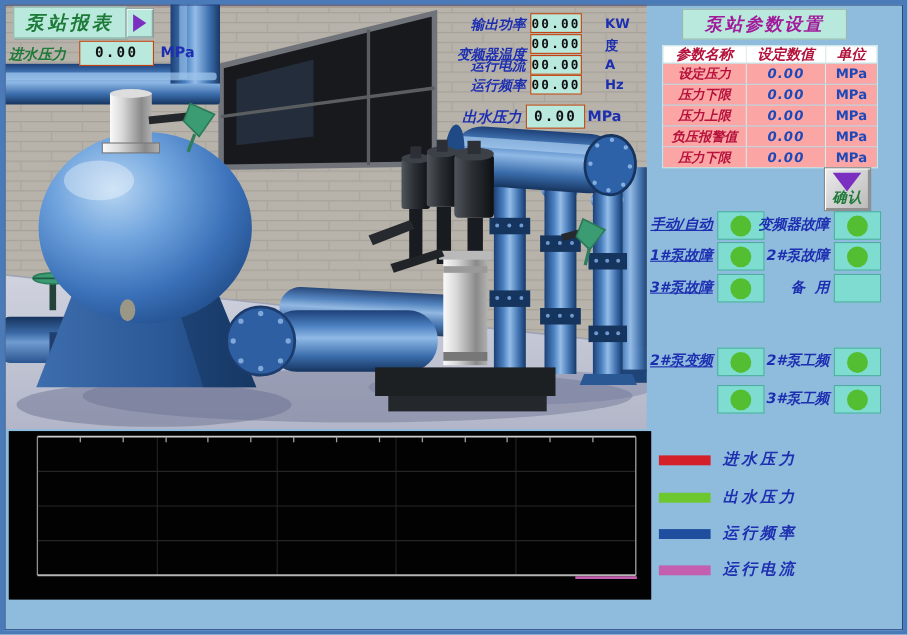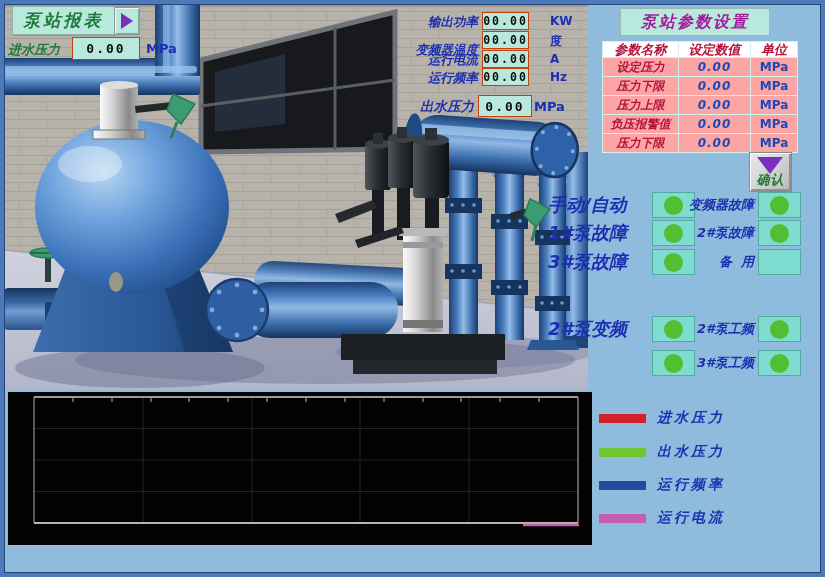--- a/index.html
+++ b/index.html
@@ -39,21 +39,21 @@
   .tdata .tc{height:18px;background:#fca5a5;}
   .tname{font-size:12px;}
   .tval{color:#1d49b8;font-weight:bold;font-size:12px;letter-spacing:1px;font-style:italic;}
   .tunit{color:#1d49b8;font-weight:bold;font-size:12px;}
   
   .confirm-btn{left:749px;top:152px;width:41px;height:38px;background:linear-gradient(135deg,#ececec,#b9b9b9);border:1px solid #8a8a8a;box-shadow:inset 1px 1px 0 #ffffff, inset -2px -2px 0 #909090;cursor:pointer;z-index:5;}
   .tri-down{position:absolute;left:7px;top:4px;width:0;height:0;border-left:13px solid transparent;border-right:13px solid transparent;border-top:17px solid #7a2fc0;}
   .confirm-txt{position:absolute;left:0;right:0;bottom:2px;text-align:center;font-size:13px;letter-spacing:1px;}
   
   .srow{left:0;width:825px;height:26px;z-index:5;}
-  .sl1{position:absolute;left:548px;width:100px;font-size:18px;line-height:25px;white-space:pre;}
+  .sl1{position:absolute;left:548px;width:100px;text-align:right;font-size:13px;line-height:25px;white-space:pre;text-decoration:underline;}
   .sl2{position:absolute;left:656px;width:98px;text-align:right;font-size:13px;line-height:25px;white-space:pre;}
   .sb1{position:absolute;left:652px;top:0;}
   .sb2{position:absolute;left:758px;top:0;}
   .lampbox{width:41px;height:24px;background:#7eddd0;border:1px solid #4faca2;display:flex;align-items:center;justify-content:center;}
   .dot{width:19px;height:19px;border-radius:50%;background:#54be32;}
   
   .chart{left:8px;top:392px;width:584px;height:153px;background:#030303;z-index:4;}
   
   .leg-swatch{left:599px;width:47px;height:9px;z-index:5;}
   .leg-label{left:657px;font-size:14px;letter-spacing:3px;z-index:5;}

